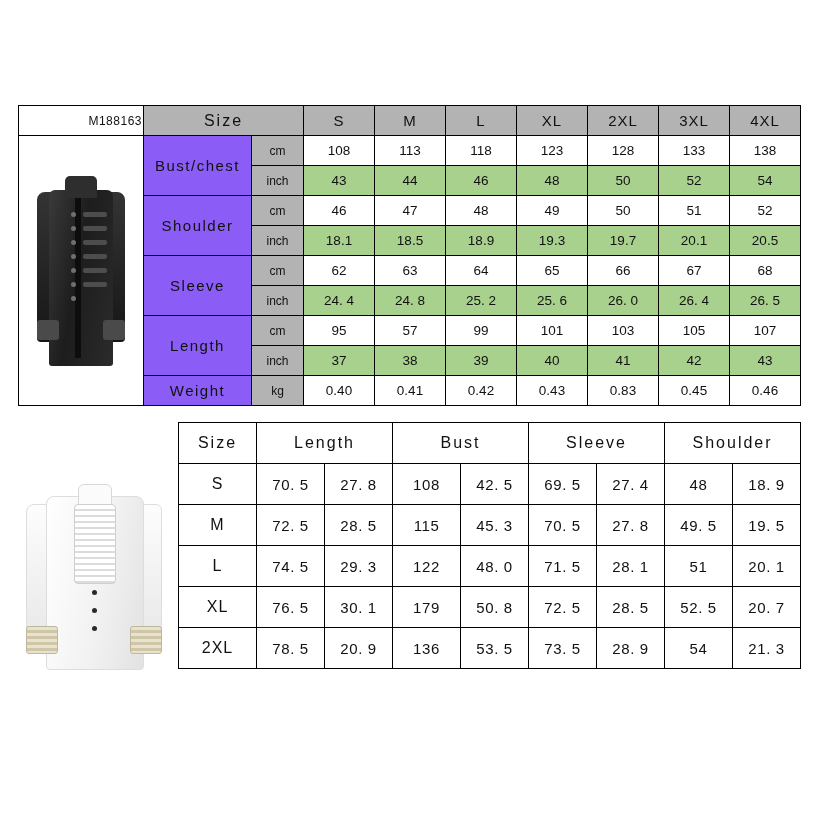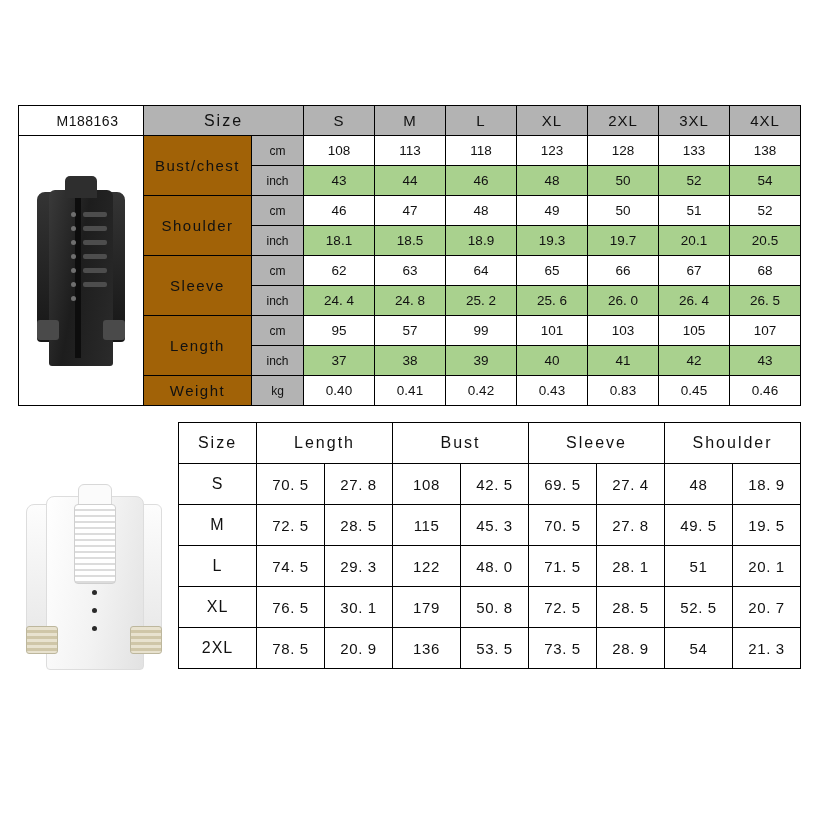--- a/index.html
+++ b/index.html
@@ -45,35 +45,35 @@
     background: #b3b3b3;
     font-size: 15px;
     letter-spacing: 1px;
   }
   .t1 .sizehdr {
     background: #b3b3b3;
     font-size: 16px;
     letter-spacing: 2px;
   }
   .t1 .rowlabel {
-    background: #a16207;
+    background: #8b5cf6;
     font-size: 15px;
     letter-spacing: 1.5px;
   }
   .t1 .unit {
     background: #b3b3b3;
     font-size: 12px;
   }
   .t1 .green {
     background: #a9d18e;
   }
   .t1 .code {
     background: #ffffff;
-    font-size: 14px;
-    text-align: center;
+    font-size: 12px;
+    text-align: right;
     padding-left: 14px;
     letter-spacing: 0.5px;
   }
   .t1 .imgcell {
     background: #ffffff;
     padding: 0;
   }
 
   
   .coat-wrap {

